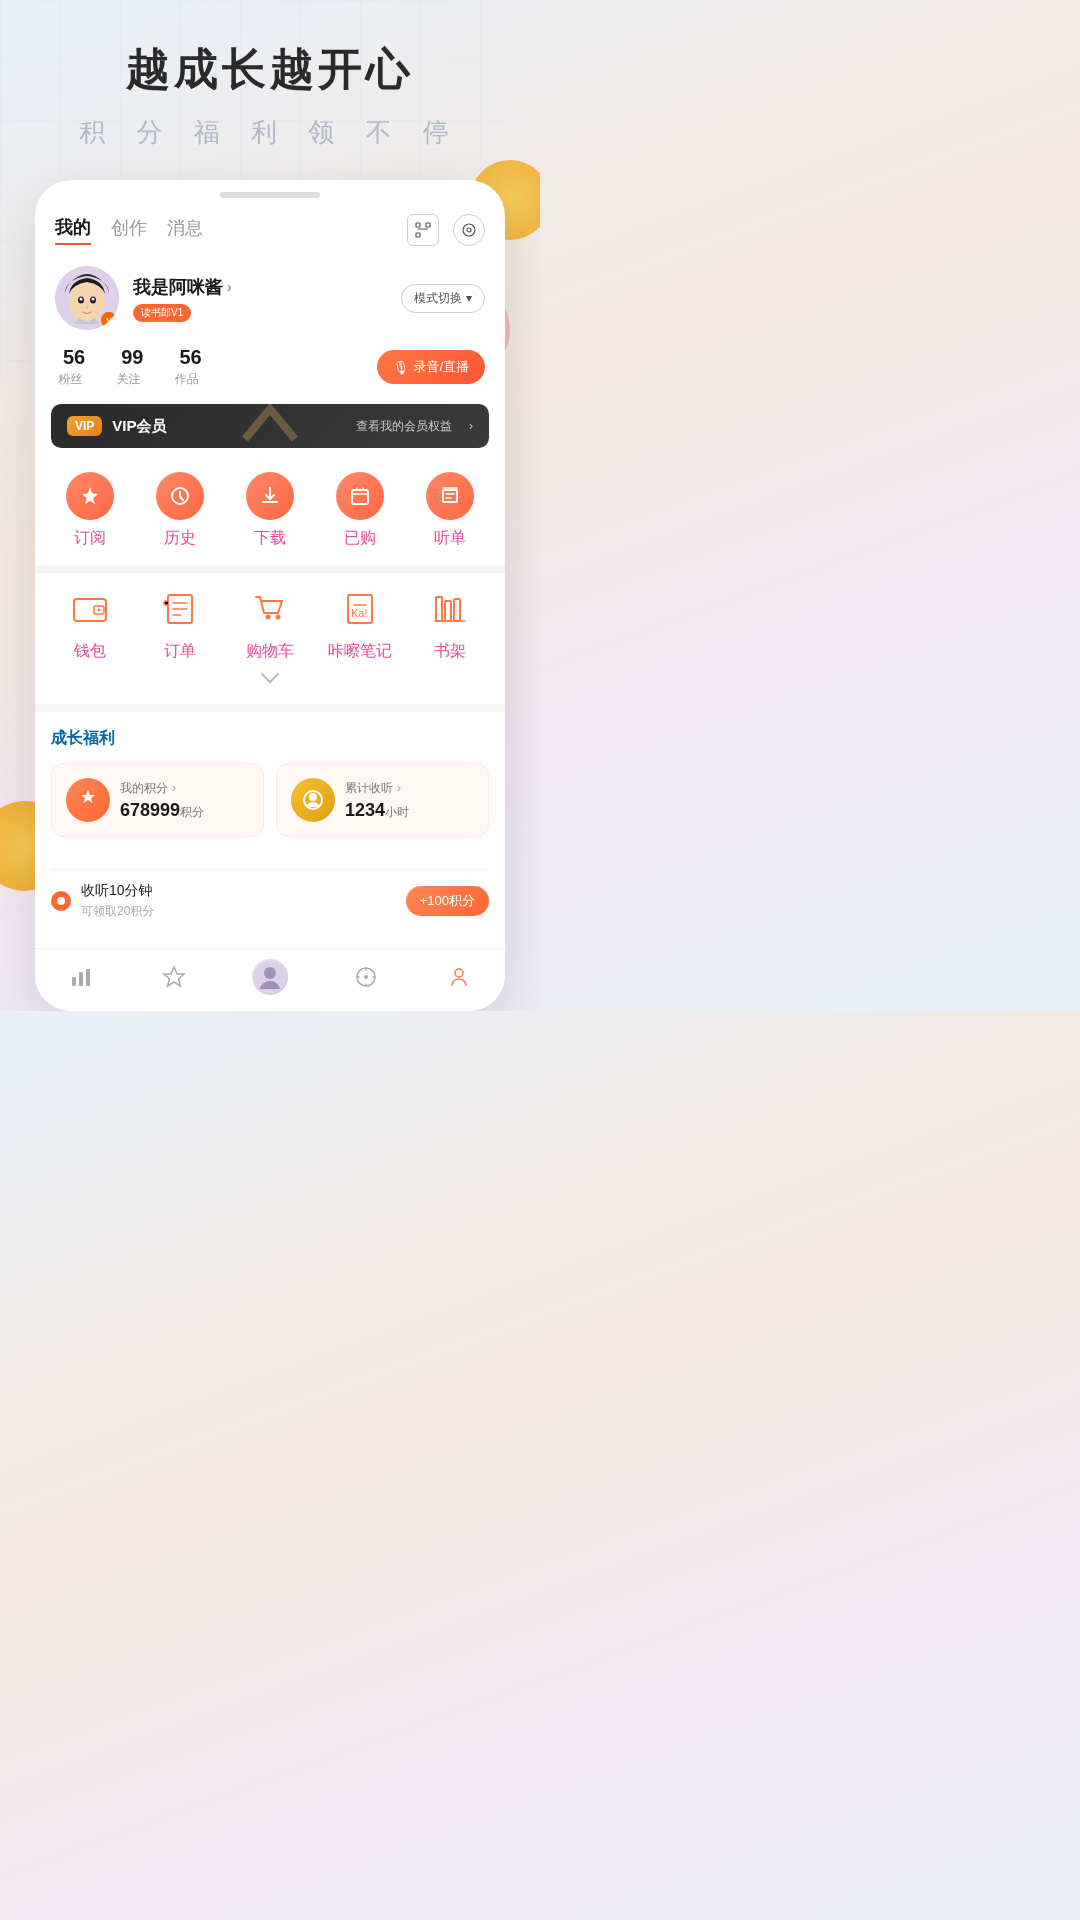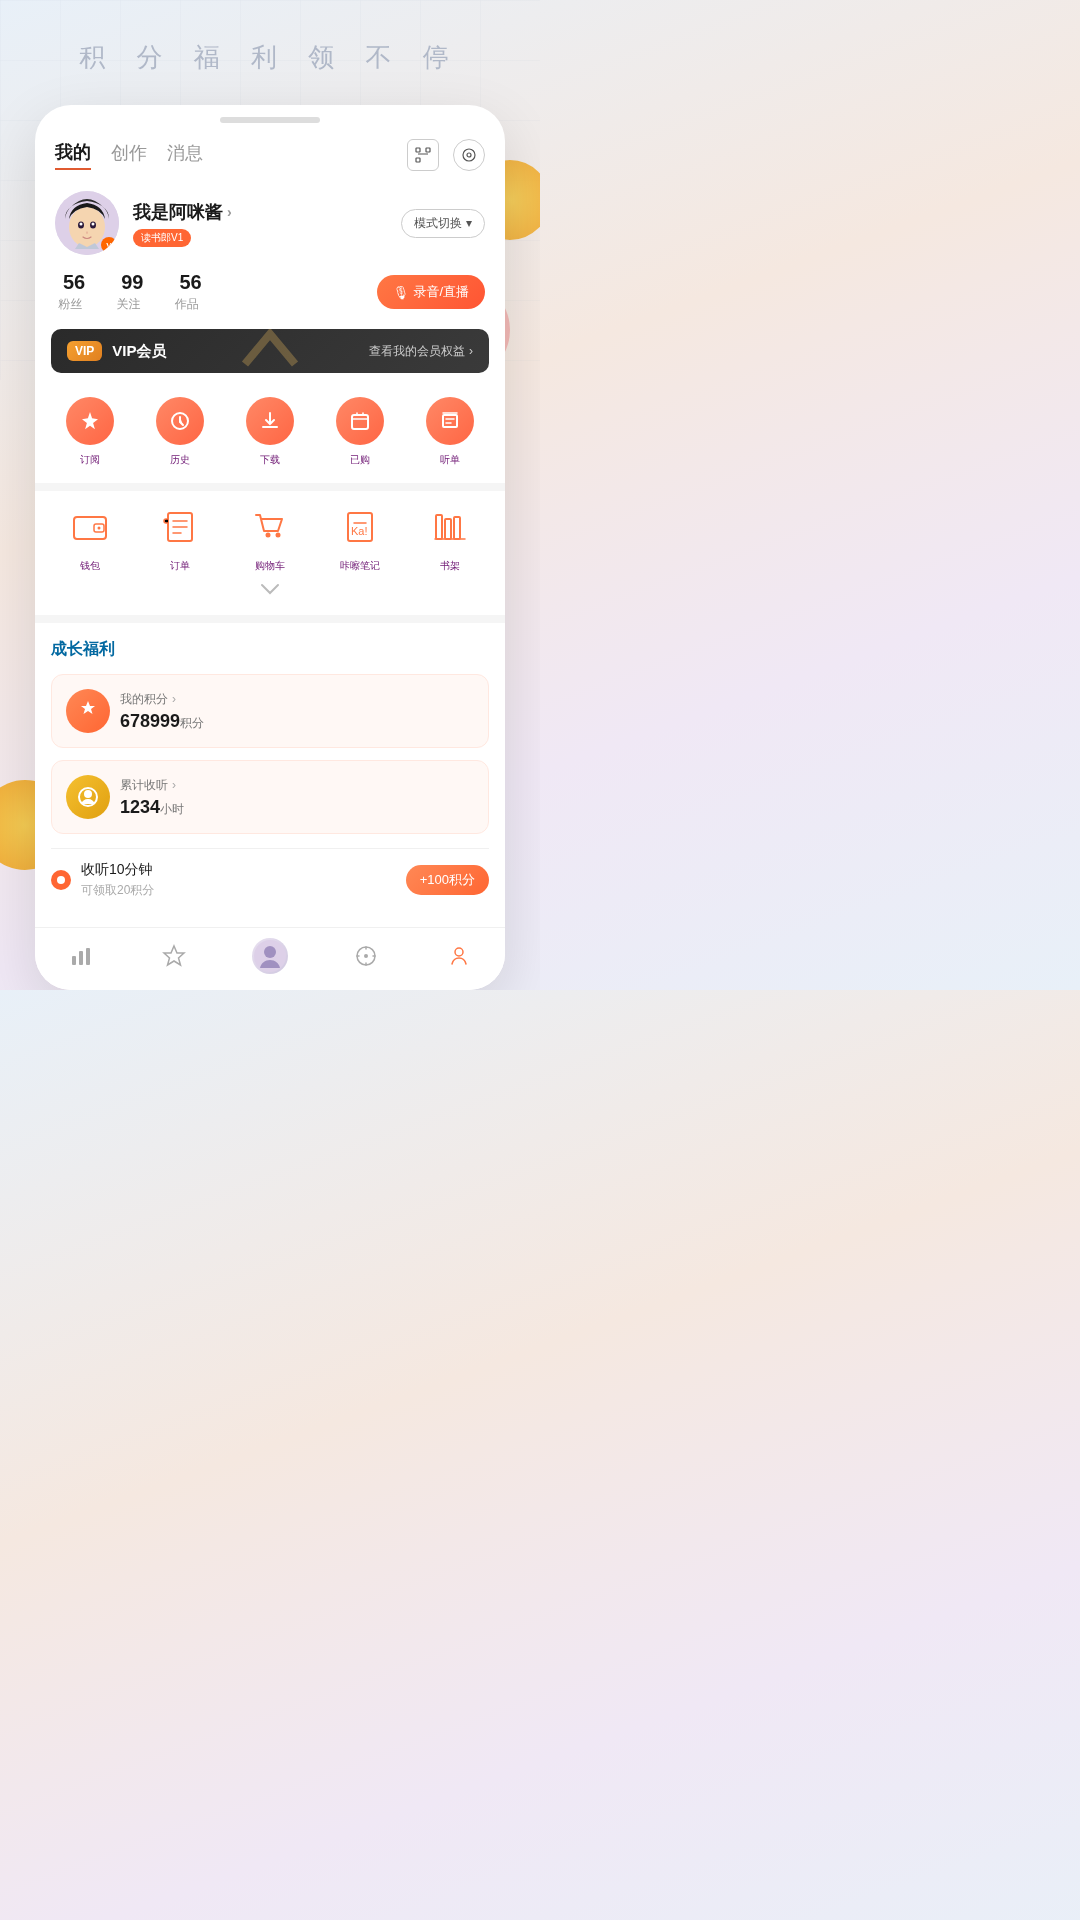--- a/index.html
+++ b/index.html
@@ -273,21 +273,21 @@
     .vip-text {
       font-size: 15px;
       color: white;
       font-weight: 600;
     }
     .vip-rights-link {
       font-size: 12px;
       color: #ccc;
       display: flex;
       align-items: center;
-      gap: 4px;
+      gap: 17px;
     }
 
     
     .quick-actions {
       padding: 8px 10px 16px;
       background: white;
     }
     .actions-row {
       display: flex;
       justify-content: space-around;
@@ -308,22 +308,22 @@
       align-items: center;
       justify-content: center;
       font-size: 22px;
     }
     .action-icon-subscribe { background: linear-gradient(135deg, #ff8866, #ff6644); }
     .action-icon-history { background: linear-gradient(135deg, #ff8866, #ff6644); }
     .action-icon-download { background: linear-gradient(135deg, #ff8866, #ff6644); }
     .action-icon-purchased { background: linear-gradient(135deg, #ff8866, #ff6644); }
     .action-icon-playlist { background: linear-gradient(135deg, #ff8866, #ff6644); }
     .action-label {
-      font-size: 10px;
-      color: #701a75;
+      font-size: 16px;
+      color: #ec4899;
     }
 
     
     .section-divider {
       height: 8px;
       background: #f5f5f5;
     }
 
     
     .second-actions {
@@ -344,22 +344,21 @@
     }
     .section-title {
       font-size: 16px;
       font-weight: 700;
       color: #0369a1;
       margin-bottom: 14px;
     }
     .growth-cards {
       display: flex;
       gap: 12px;
-      margin-bottom: 14px;
-      flex-direction: column;
+      margin-bottom: 32px;
     }
     .growth-card {
       flex: 1;
       background: #fff8f5;
       border-radius: 12px;
       padding: 14px;
       display: flex;
       align-items: center;
       gap: 10px;
       border: 1px solid #ffe8e0;
@@ -515,20 +514,21 @@
     </defs>
     <rect width="540" height="380" fill="url(#grid)"></rect>
   </svg>
 </div>
 
 <div class="bg-decor bg-decor-1"></div>
 <div class="bg-decor bg-decor-2"></div>
 <div class="bg-decor bg-decor-3"></div>
 
 <div class="header-section">
+  <div class="header-title">越成长越开心</div>
   <div class="header-subtitle">积 分 福 利 领 不 停</div>
 </div>
 
 <div class="phone-mockup">
   <div class="phone-notch"></div>
 
   <div class="app-content">
 
     <div class="tab-bar">
       <div class="tab-items">

